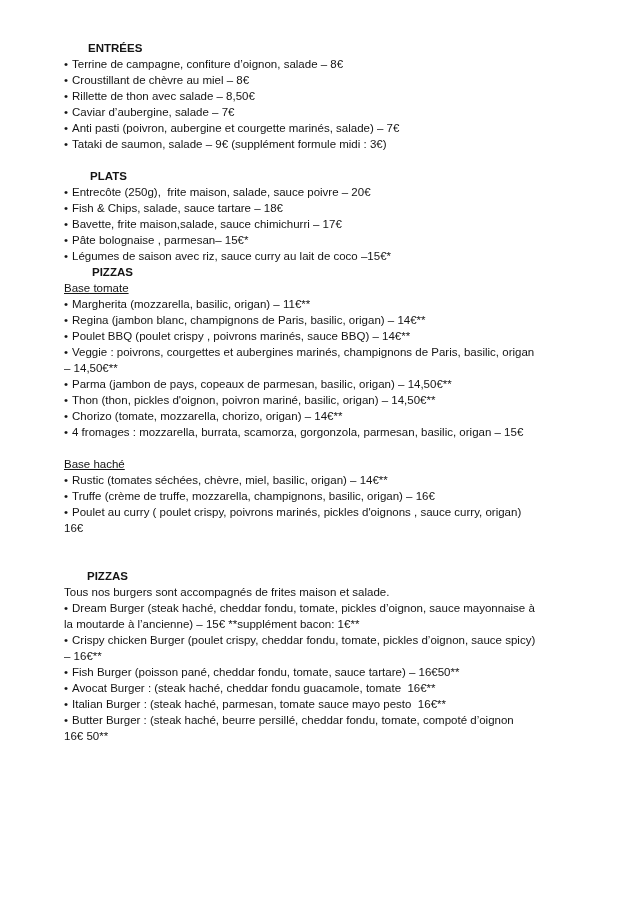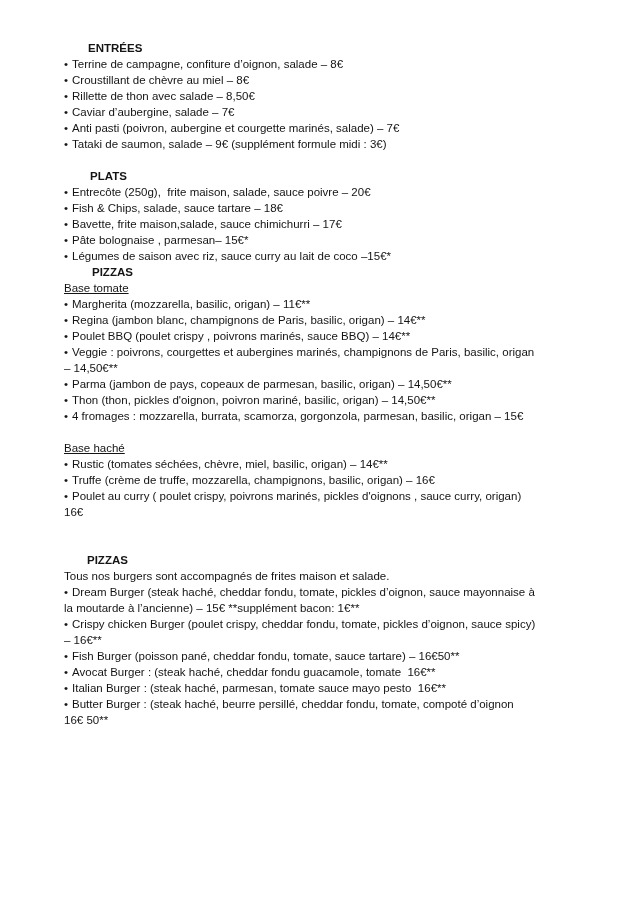--- a/index.html
+++ b/index.html
@@ -52,20 +52,21 @@
 
   <div class="heading h-pizzas">PIZZAS</div>
   <div class="sub">Base tomate</div>
   <div class="item"><span class="bullet">•</span><span class="txt">Margherita (mozzarella, basilic, origan) – 11€**</span></div>
   <div class="item"><span class="bullet">•</span><span class="txt">Regina (jambon blanc, champignons de Paris, basilic, origan) – 14€**</span></div>
   <div class="item"><span class="bullet">•</span><span class="txt">Poulet BBQ (poulet crispy , poivrons marinés, sauce BBQ) – 14€**</span></div>
   <div class="item"><span class="bullet">•</span><span class="txt">Veggie : poivrons, courgettes et aubergines marinés, champignons de Paris, basilic, origan
 – 14,50€**</span></div>
   <div class="item"><span class="bullet">•</span><span class="txt">Parma (jambon de pays, copeaux de parmesan, basilic, origan) – 14,50€**</span></div>
   <div class="item"><span class="bullet">•</span><span class="txt">Thon (thon, pickles d'oignon, poivron mariné, basilic, origan) – 14,50€**</span></div>
+  <div class="item"><span class="bullet">•</span><span class="txt">Chorizo (tomate, mozzarella, chorizo, origan) – 14€**</span></div>
   <div class="item"><span class="bullet">•</span><span class="txt">4 fromages : mozzarella, burrata, scamorza, gorgonzola, parmesan, basilic, origan – 15€</span></div>
 
   <div class="gap"></div>
 
   <div class="sub">Base haché</div>
   <div class="item"><span class="bullet">•</span><span class="txt">Rustic (tomates séchées, chèvre, miel, basilic, origan) – 14€**</span></div>
   <div class="item"><span class="bullet">•</span><span class="txt">Truffe (crème de truffe, mozzarella, champignons, basilic, origan) – 16€</span></div>
   <div class="item"><span class="bullet">•</span><span class="txt">Poulet au curry ( poulet crispy, poivrons marinés, pickles d'oignons , sauce curry, origan)
 16€</span></div>
 

